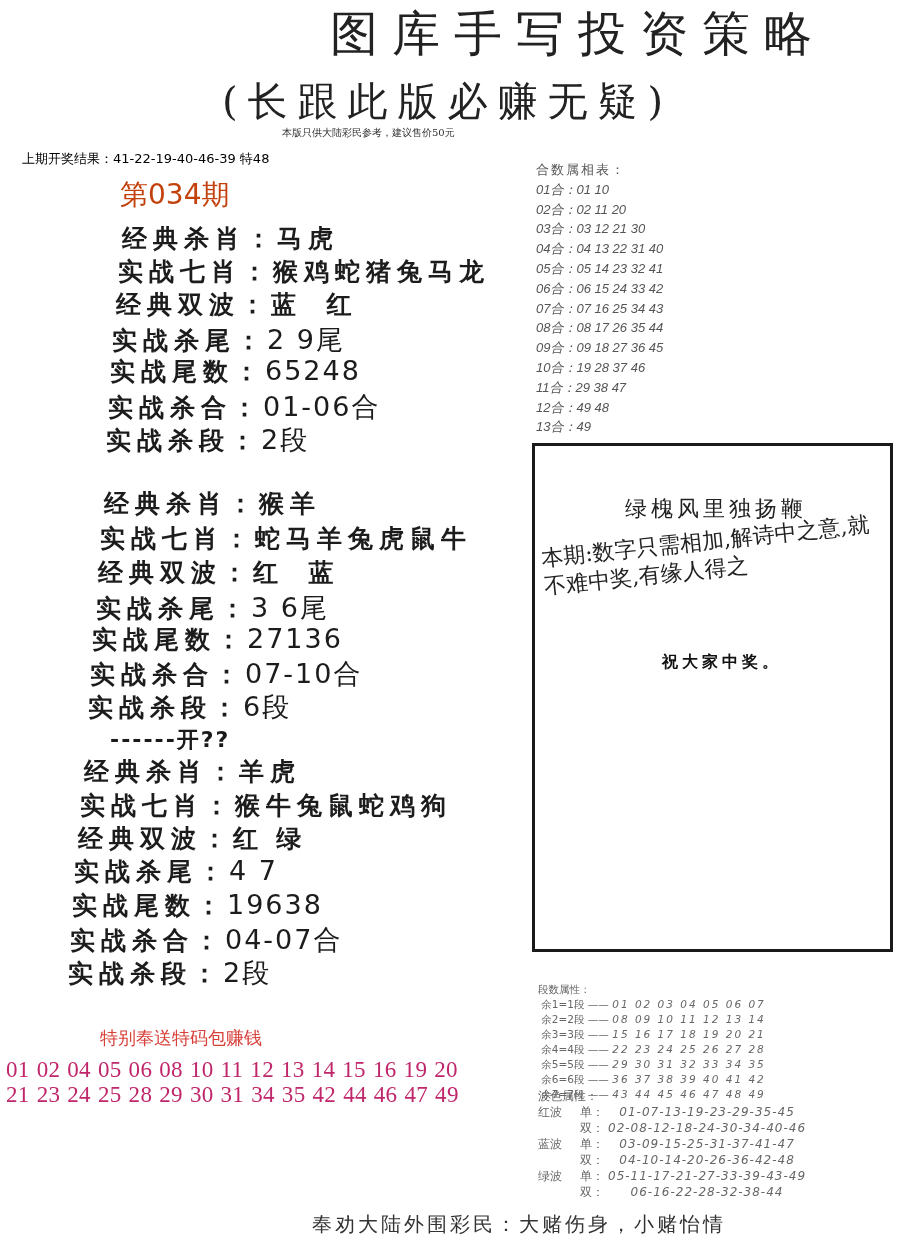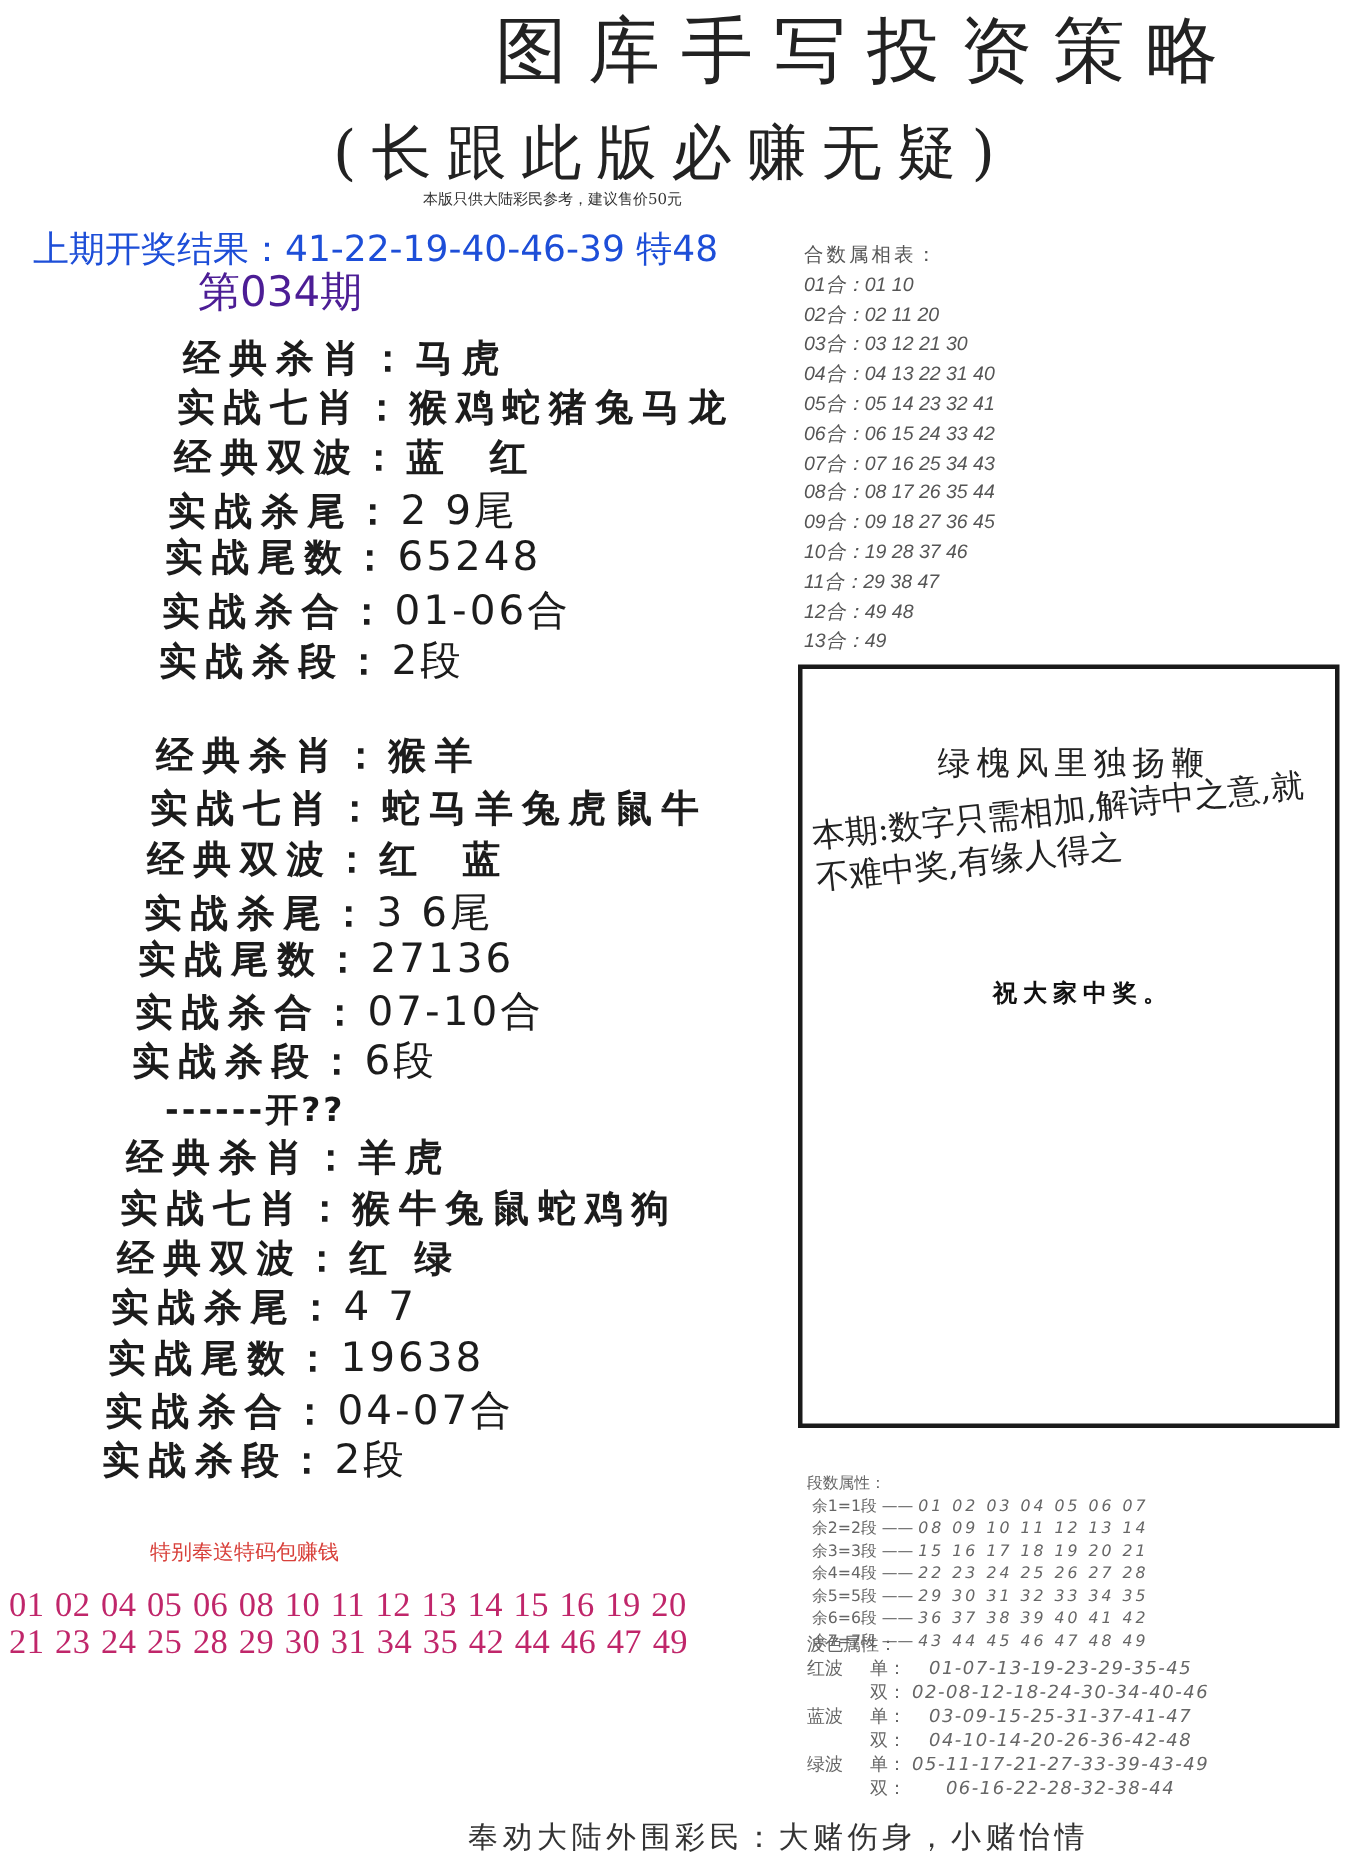--- a/index.html
+++ b/index.html
@@ -7,22 +7,22 @@
       width: 900px; height: 1241px; position: relative; overflow: hidden;
       background: #ffffff; color: #1a1a1a;
       font-family: "DejaVu Serif", serif;
     }
     .abs { position: absolute; white-space: nowrap; }
 
     
     .title { left: 330px; top: 2px; font-size: 48px; letter-spacing: 14px; color: #222; font-family: "DejaVu Serif", serif; font-weight: normal; }
     .subtitle { left: 222px; top: 74px; font-size: 40px; letter-spacing: 10px; color: #222; font-family: "DejaVu Serif", serif; }
     .note { left: 282px; top: 126px; font-size: 10px; color: #333; font-family: "DejaVu Serif", serif; }
-    .last-result { left: 22px; top: 150px; font-size: 24px; color: #1d4ed8; font-family: "DejaVu Sans", sans-serif; }
-    .issue { left: 132px; top: 176px; font-size: 28px; color: #4c1d95; font-family: "DejaVu Sans", sans-serif; }
+    .last-result { left: 22px; top: 150px; font-size: 13px; color: #000000; font-family: "DejaVu Sans", sans-serif; }
+    .issue { left: 120px; top: 176px; font-size: 28px; color: #c2410c; font-family: "DejaVu Sans", sans-serif; }
 
     
     .pred-line { font-size: 25px; font-weight: bold; color: #1c1c1c; letter-spacing: 6px; font-family: "DejaVu Serif", serif; }
     .pred-line .val { font-weight: bold; font-family: Liberation Serif, serif; }
     .pred-line .num { font-family: "DejaVu Sans", sans-serif; font-weight: normal; font-size: 27px; letter-spacing: 2px; }
     .divider-line { font-size: 22px; font-weight: bold; letter-spacing: 2px; font-family: "DejaVu Sans", sans-serif; }
 
     
     .he-table { left: 536px; top: 160px; font-family: Liberation Sans, sans-serif; font-size: 13px; color: #555; font-style: italic; line-height: 19.8px; }
     .he-table .hdr { font-style: normal; letter-spacing: 2px; }
@@ -37,21 +37,21 @@
     .seg-table { left: 538px; top: 962px; font-size: 10.5px; color: #666; line-height: 15px; font-family: "DejaVu Sans", sans-serif; margin-top: 20px; }
     .seg-table .nums { font-style: italic; letter-spacing: 2px; }
 
     
     .wave-table { left: 538px; top: 1088px; font-size: 12px; color: #666; line-height: 16px; font-family: "DejaVu Sans", sans-serif; }
     .wave-table .nums { font-style: italic; letter-spacing: 1px; text-align: center; }
     .wave-table td { padding: 0 4px 0 0; vertical-align: top; }
     .wave-table table { border-collapse: collapse; }
 
     
-    .special-title { left: 100px; top: 1026px; font-size: 14px; color: #d8403a; font-family: "DejaVu Serif", serif; }
+    .special-title { left: 100px; top: 1026px; font-size: 18px; color: #d8403a; font-family: "DejaVu Serif", serif; }
     .special-row { left: 6px; font-size: 23px; color: #c0266a; font-family: "Liberation Serif", serif; letter-spacing: 0.3px; word-spacing: 1px; }
 
     .footer { left: 312px; top: 1211px; font-size: 20px; color: #333; letter-spacing: 3px; font-family: "DejaVu Serif", serif; }
   </style>
 </head>
 <body>
 
 <div class="abs title">图库手写投资策略</div>
 <div class="abs subtitle">(长跟此版必赚无疑)</div>
 <div class="abs note">本版只供大陆彩民参考，建议售价50元</div>

